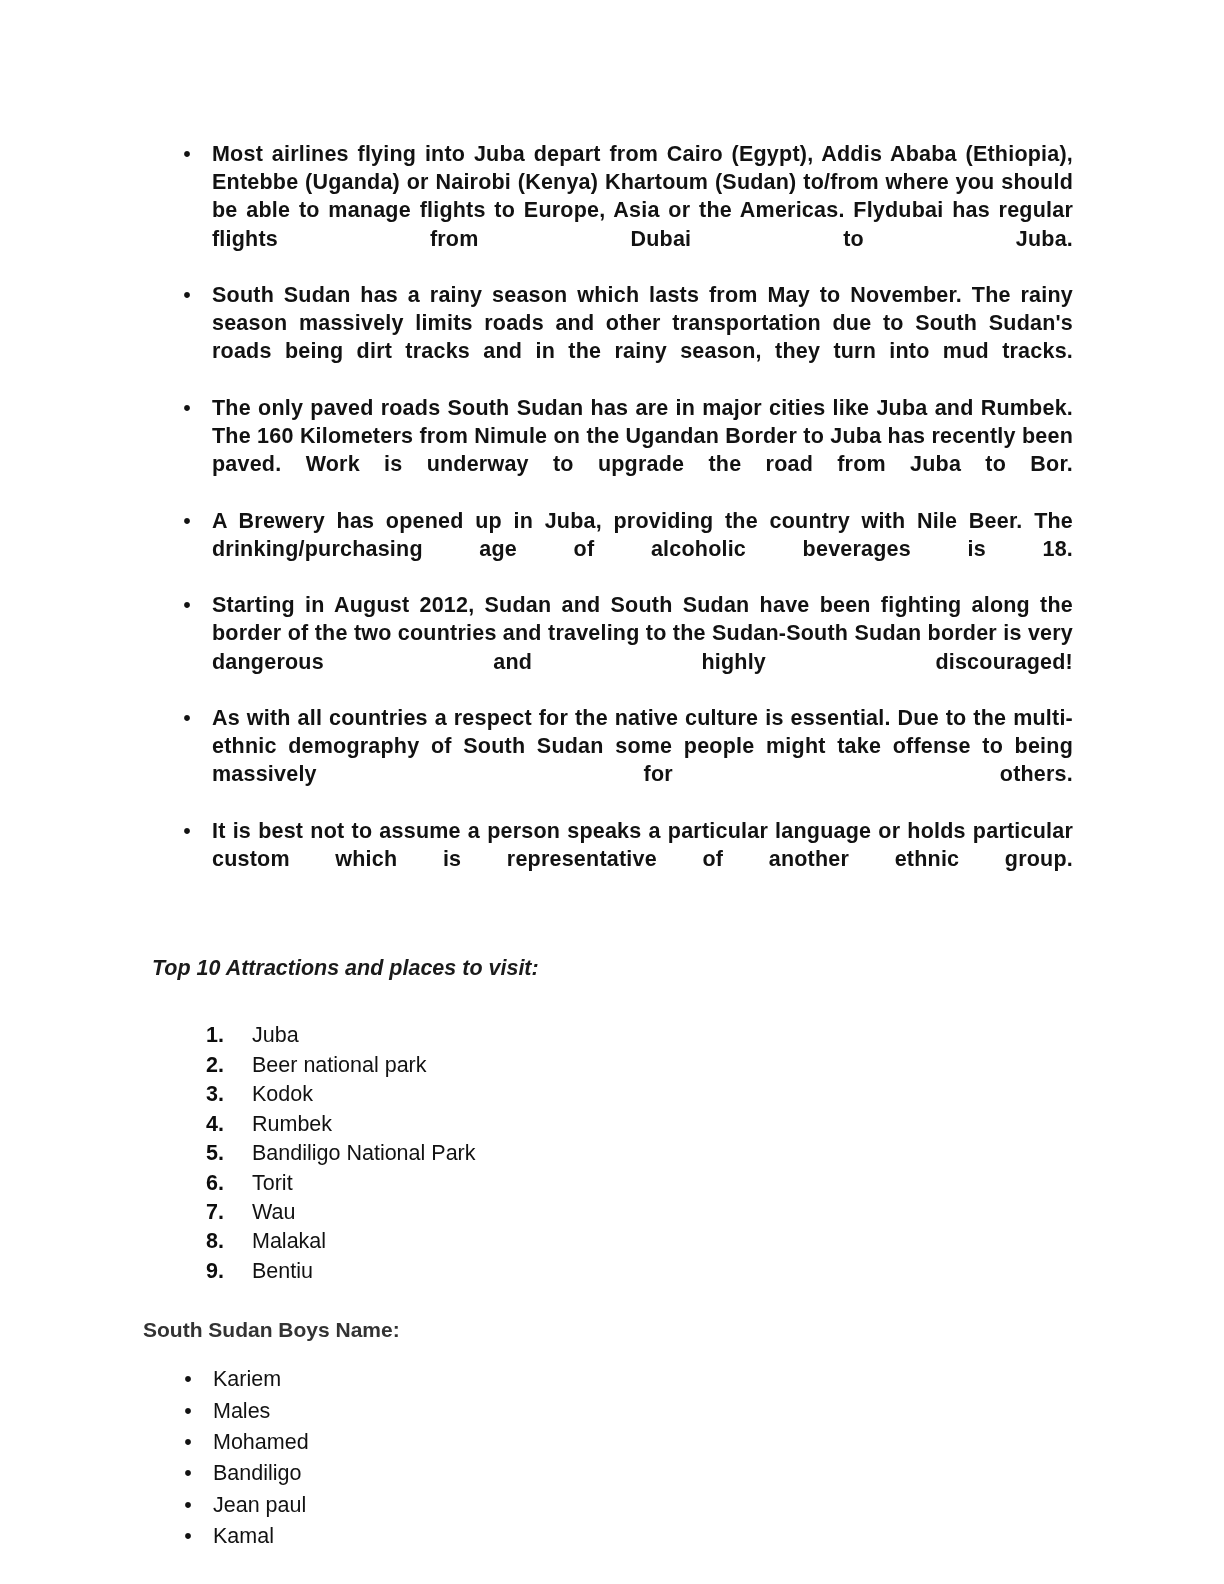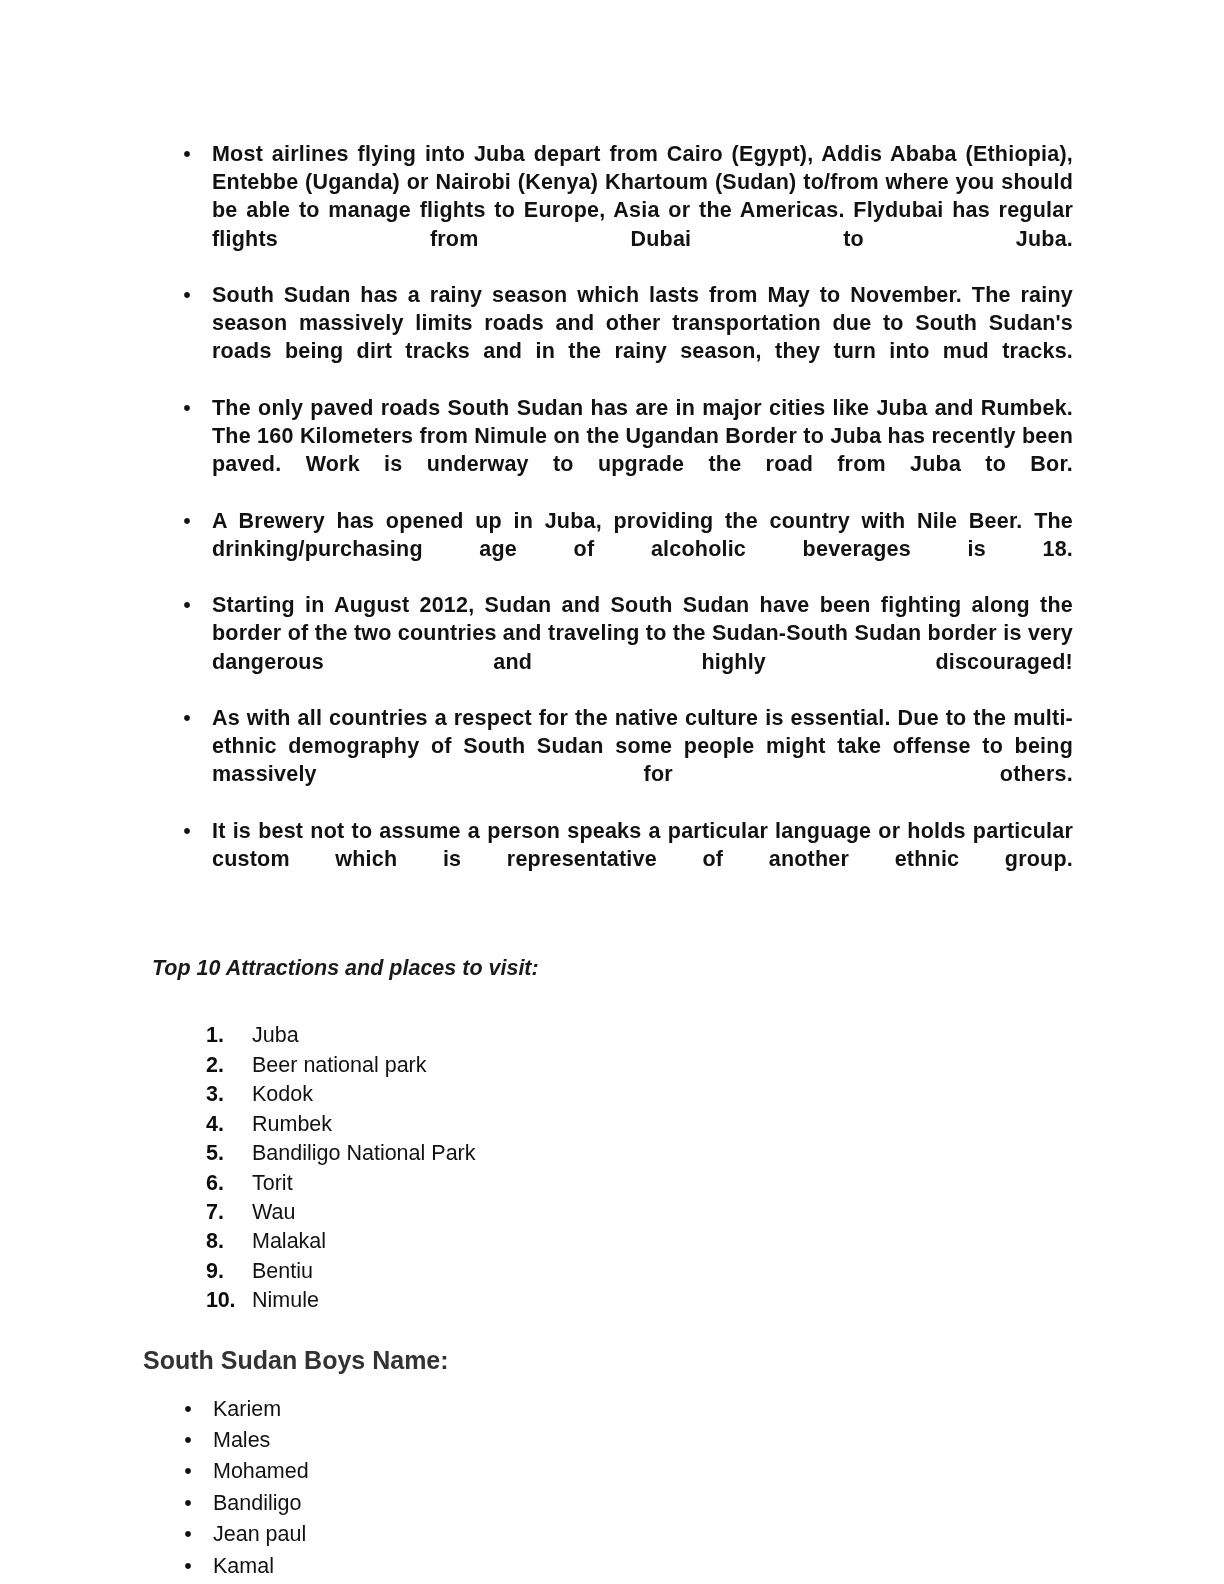--- a/index.html
+++ b/index.html
@@ -75,21 +75,21 @@
   .heading-bi {
     font-size: 21.5px;
     line-height: 28px;
     font-weight: bold;
     font-style: italic;
     color: #1b1b1b;
     margin: 9px;
     padding: 0;
   }
   .heading-b {
-    font-size: 25px;
+    font-size: 21px;
     line-height: 28px;
     font-weight: bold;
     font-style: normal;
     color: #333333;
     margin: 0;
     padding: 0;
   }
 
   .gap-lg { height: 44px; }
   .gap-md { height: 30px; }
@@ -222,24 +222,20 @@
         <span>Wau</span>
       </li>
       <li>
         <span class="num">8.</span>
         <span>Malakal</span>
       </li>
       <li>
         <span class="num">9.</span>
         <span>Bentiu</span>
       </li>
-      <li class="wide-num">
-        <span class="num">10.</span>
-        <span>Nimule</span>
-      </li>
     </ol>
 
     <div class="gap-md"></div>
 
     <div class="heading-b">South Sudan Boys Name:</div>
 
     <div class="gap-sm"></div>
 
     <ul class="name-bullets">
       <li>

